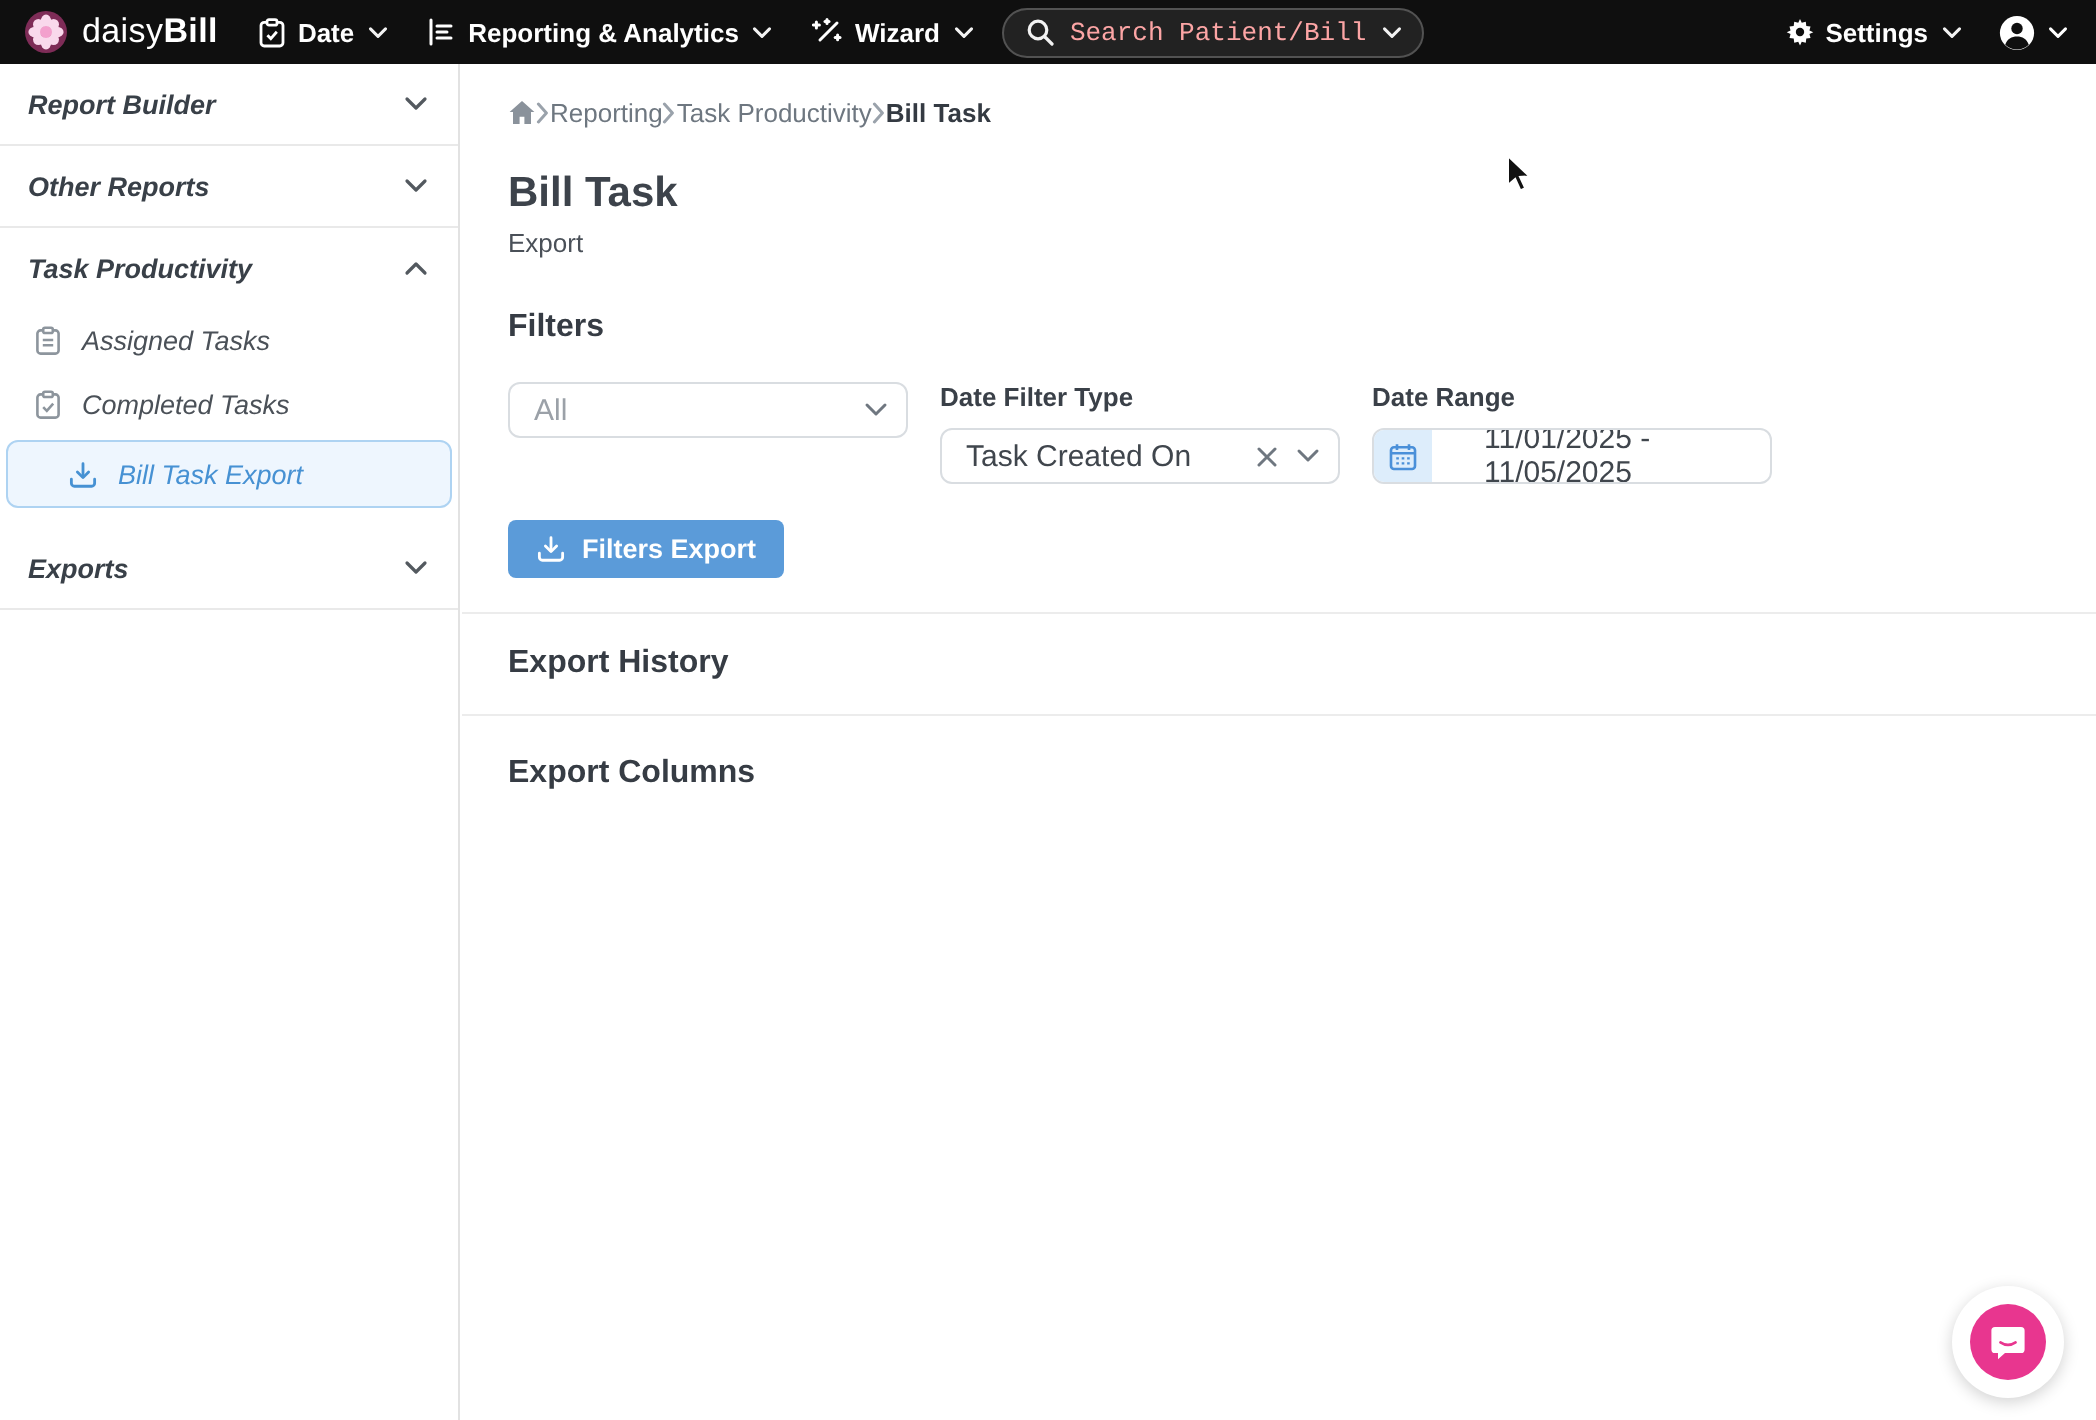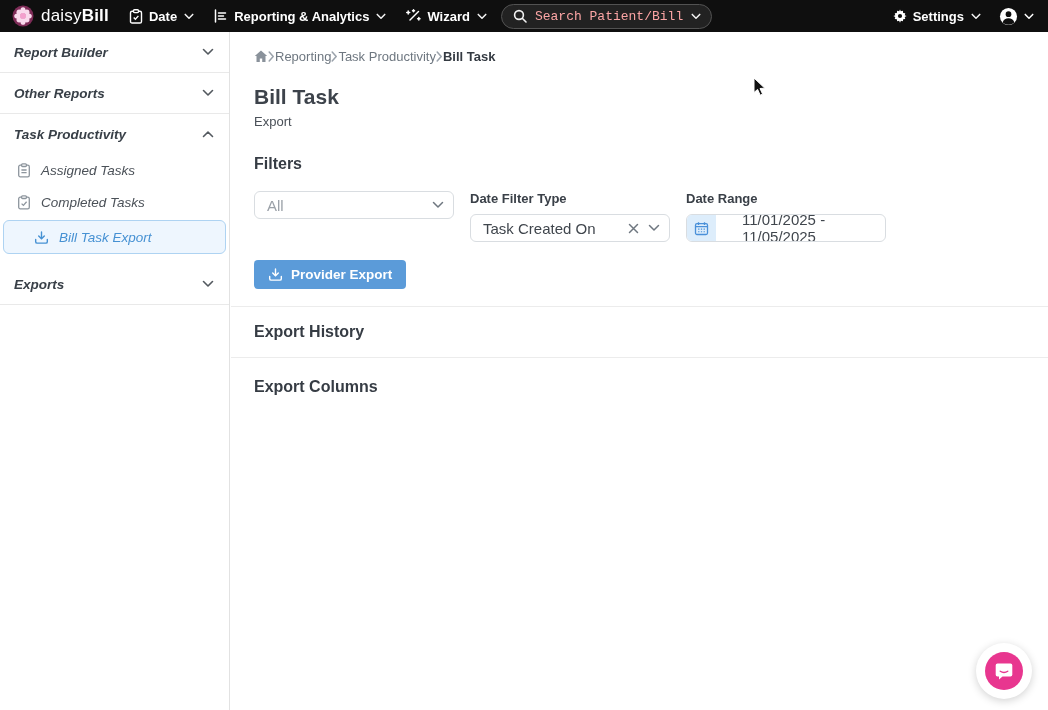--- a/index.html
+++ b/index.html
@@ -384,21 +384,21 @@
   </div>
 
   <button class="btn-download">
     <span>
       <svg width="15" height="15" viewBox="0 0 16 16" fill="none" stroke="#fff" stroke-width="1.5" stroke-linecap="round" stroke-linejoin="round">
         <path d="M8 2v7"></path>
           <path d="M5 6.4L8 9.4l3-3"></path>
         <path d="M1.8 10.2v2.2a1.6 1.6 0 0 0 1.6 1.6h9.2a1.6 1.6 0 0 0 1.6-1.6v-2.2"></path>
       </svg>
     </span>
-    <span>Provider Export</span>
+    <span>Filters Export</span>
   </button>
 
   <div class="h-divider mt17"></div>
   <div class="section-heading">Export History</div>
   <div class="h-divider"></div>
   <div class="section-heading cols">Export Columns</div>
 </div>
 
 <div class="chat-launcher">
   <div class="chat-inner">

